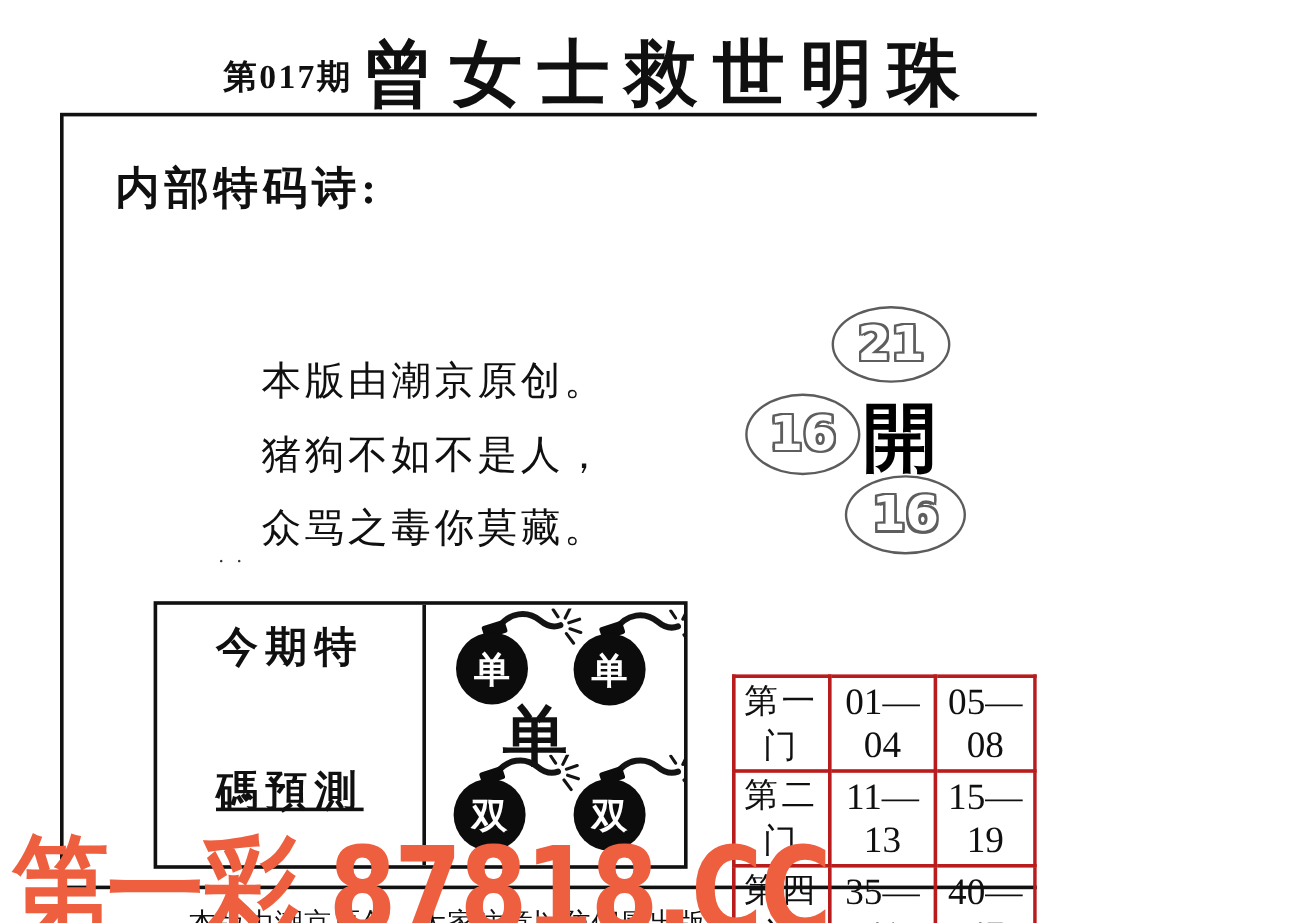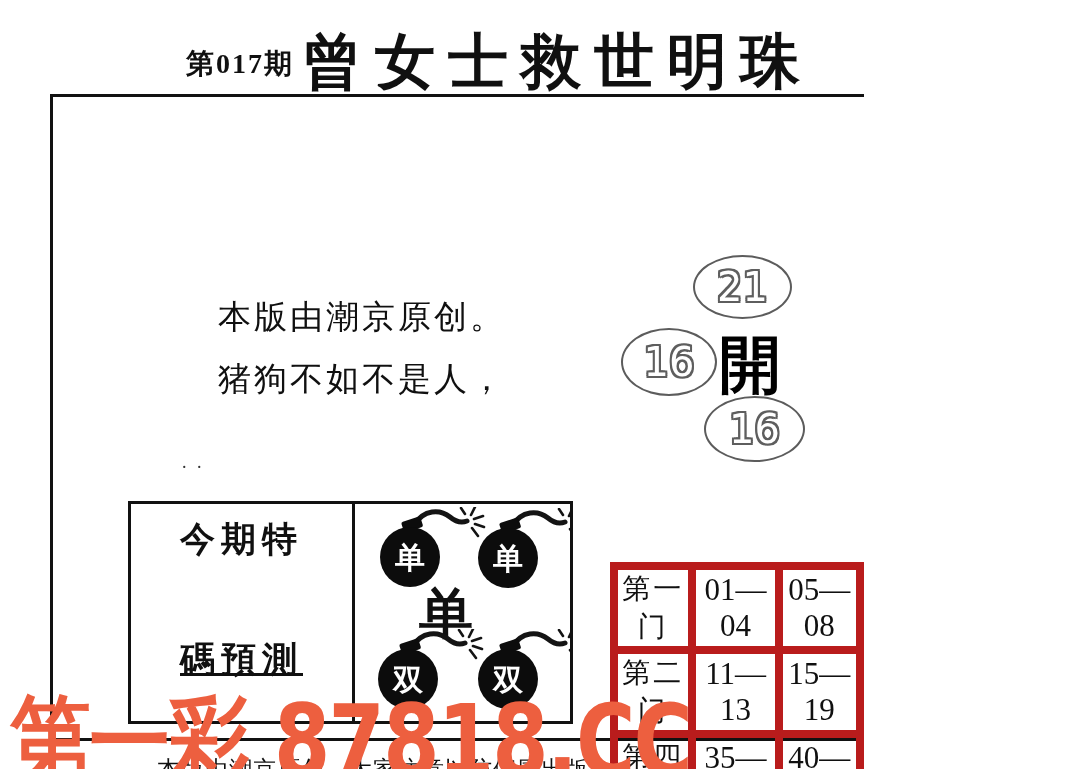--- a/index.html
+++ b/index.html
@@ -22,21 +22,21 @@
   .poem-line.l0 { top:204px; } .poem-line.l1 { top:271px; } .poem-line.l2 { top:333px; } .poem-line.l3 { top:394px; }
   .poem-dots { position:absolute; left:182px; top:428px; font-size:18px; letter-spacing:3px; color:#333; }
   
   .ellipse { position:absolute; border:2px solid #5c5c5c; border-radius:50%;
     display:flex; align-items:center; justify-content:center; box-sizing:border-box; background:#fff; }
   .el-top    { left:693px; top:231px; width:99px;  height:64px; }
   .el-left   { left:621px; top:304px; width:96px;  height:68px; }
   .el-right  { left:786px; top:297px; width:98px;  height:71px; }
   .el-bottom { left:704px; top:372px; width:101px; height:66px; }
   .outline-num {
-    font-family:"DejaVu Sans","Liberation Sans",sans-serif; font-size:40px; font-weight:normal; color:#ffffff;
+    font-family:"DejaVu Sans","Liberation Sans",sans-serif; font-size:40px; font-weight:bold; color:#ffffff;
     text-shadow:-2px -2px 0 #5e5e5e, 2px -2px 0 #5e5e5e, -2px 2px 0 #5e5e5e, 2px 2px 0 #5e5e5e,
                 -2px 0 0 #5e5e5e, 2px 0 0 #5e5e5e, 0 -2px 0 #5e5e5e, 0 2px 0 #5e5e5e;
   }
   .center-open { position:absolute; left:719px; top:299px; font-size:62px; font-weight:900; color:#000; }
   
   .side-banner { position:absolute; left:897px; top:208px; width:93px; height:269px; background:#000;
     display:flex; align-items:center; justify-content:center; }
   .side-banner span { writing-mode:vertical-rl; text-orientation:upright; color:#fff;
     font-size:41px; font-weight:600; letter-spacing:23px; line-height:1; }
   
@@ -47,21 +47,21 @@
   .pred-label.top { top:12px; } .pred-label.bottom { top:132px;text-decoration:underline; }
   .pred-center-char { position:absolute; left:288px; top:74px; font-size:54px; font-weight:600; }
   .bomb { position:absolute; width:112px; height:82px; }
   .bomb.tl { left:243px; top:3px; } .bomb.tr { left:341px; top:4px; }
   .bomb.bl { left:241px; top:125px; } .bomb.br { left:341px; top:125px; }
   .bomb .fuse  { stroke:#141414; stroke-width:5; fill:none; stroke-linecap:round; }
   .bomb .spark { stroke:#141414; stroke-width:2.6; fill:none; stroke-linecap:round; }
   .bomb-char { font-family:"Liberation Serif","DejaVu Serif",serif; font-size:30px; font-weight:bold; fill:#ffffff; }
   
   .gate-table { position:absolute; left:610px; top:538px; border-collapse:collapse; }
-  .gate-table td { border:8px solid #b91c1c; text-align:center; vertical-align:middle; padding:0; }
+  .gate-table td { border:3px solid #b91c1c; text-align:center; vertical-align:middle; padding:0; }
   .gate-table tr:nth-child(1) td { height:41px; }
   .gate-table tr:nth-child(2) td { height:53px; }
   .gate-table tr:nth-child(3) td { height:46px; }
   .gate-table td.c-gate  { width:102px; font-size:28px; letter-spacing:3px; }
   .gate-table td.c-range1 { width:116px; font-size:31px; }
   .gate-table td.c-range2 { width:107px; font-size:31px; }
   
   .footer-note { position:absolute; left:157px; top:730px; font-size:23px; letter-spacing:1px; white-space:nowrap; }
   .watermark { position:absolute; left:10px; top:652px; z-index:10; font-family:"DejaVu Sans","Liberation Sans",sans-serif;
     font-size:92px; font-weight:bold; color:#ed5f3f; letter-spacing:-2px; white-space:nowrap;
@@ -71,22 +71,24 @@
 <body>
 
 <div class="page">
 
   <div class="issue-no">第017期</div>
   <div class="main-title">曾女士救世明珠</div>
 
   <div class="main-box"></div>
   <div class="ink-tick"></div>
 
+  <div class="poem-heading">内部特码诗:</div>
   <div class="poem-line l1">本版由潮京原创。</div>
   <div class="poem-line l2">猪狗不如不是人，</div>
+  <div class="poem-line l3">众骂之毒你莫藏。</div>
   <div class="poem-dots">. .</div>
 
   <div class="ellipse el-top">
     <span class="outline-num">21</span>
   </div>
   <div class="ellipse el-left">
     <span class="outline-num">16</span>
   </div>
   <div class="ellipse el-bottom">
     <span class="outline-num">16</span>

